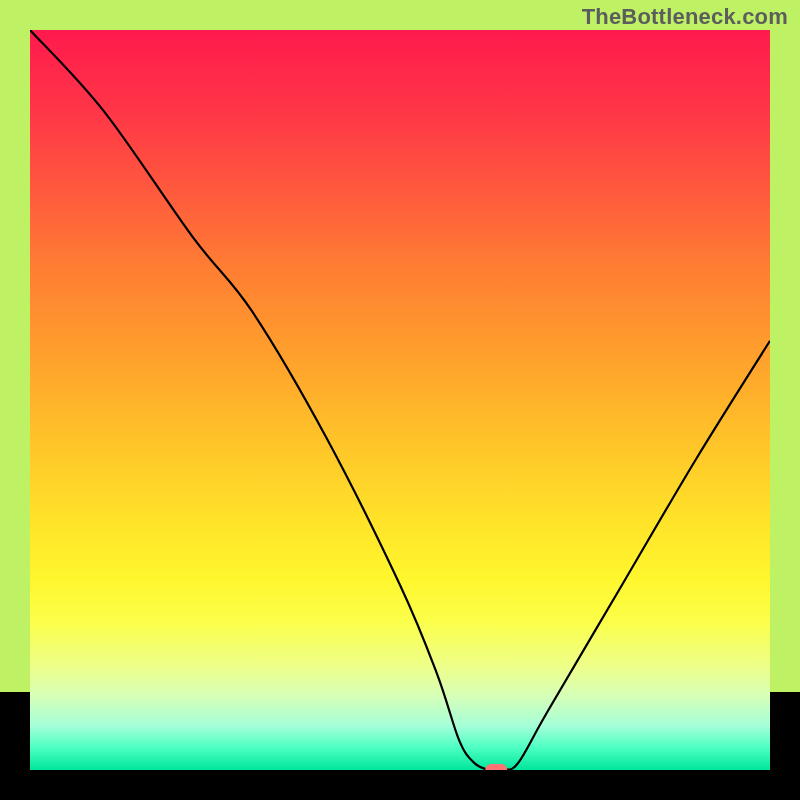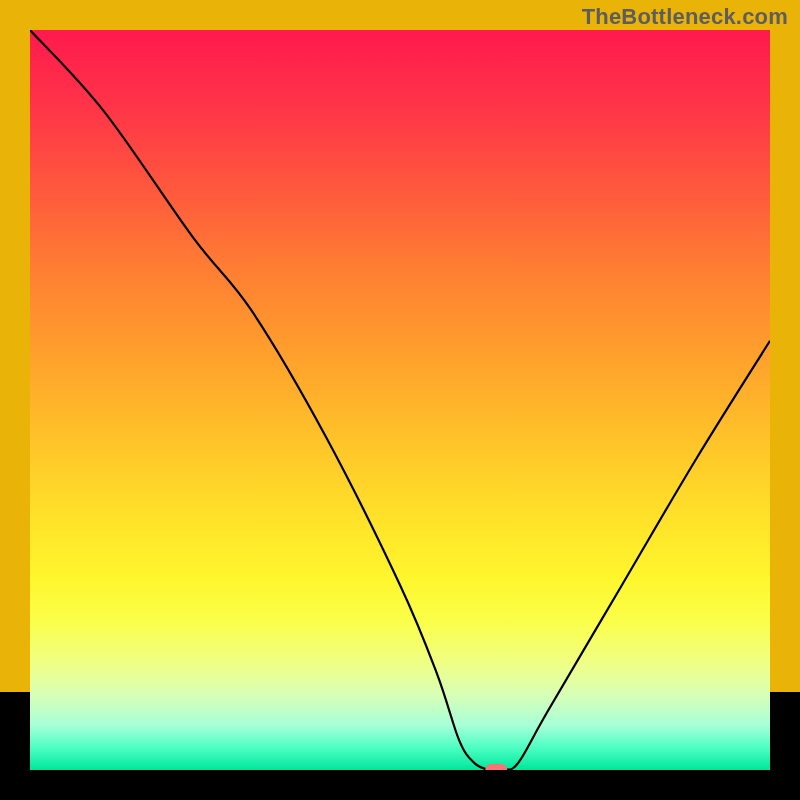--- a/index.html
+++ b/index.html
@@ -8,21 +8,21 @@
     width: 800px;
     height: 800px;
     background: #000;
     overflow: hidden;
     font-family: Arial, Helvetica, sans-serif;
   }
   .frame {
     position: relative;
     width: 800px;
     height: 692px;
-    background: #eab308;
+    background: #bef264;
   }
   .watermark {
     position: absolute;
     top: 4px;
     right: 12px;
     color: #5d5d5d;
     font-size: 22px;
     font-weight: 600;
     letter-spacing: 0.2px;
     z-index: 10;

